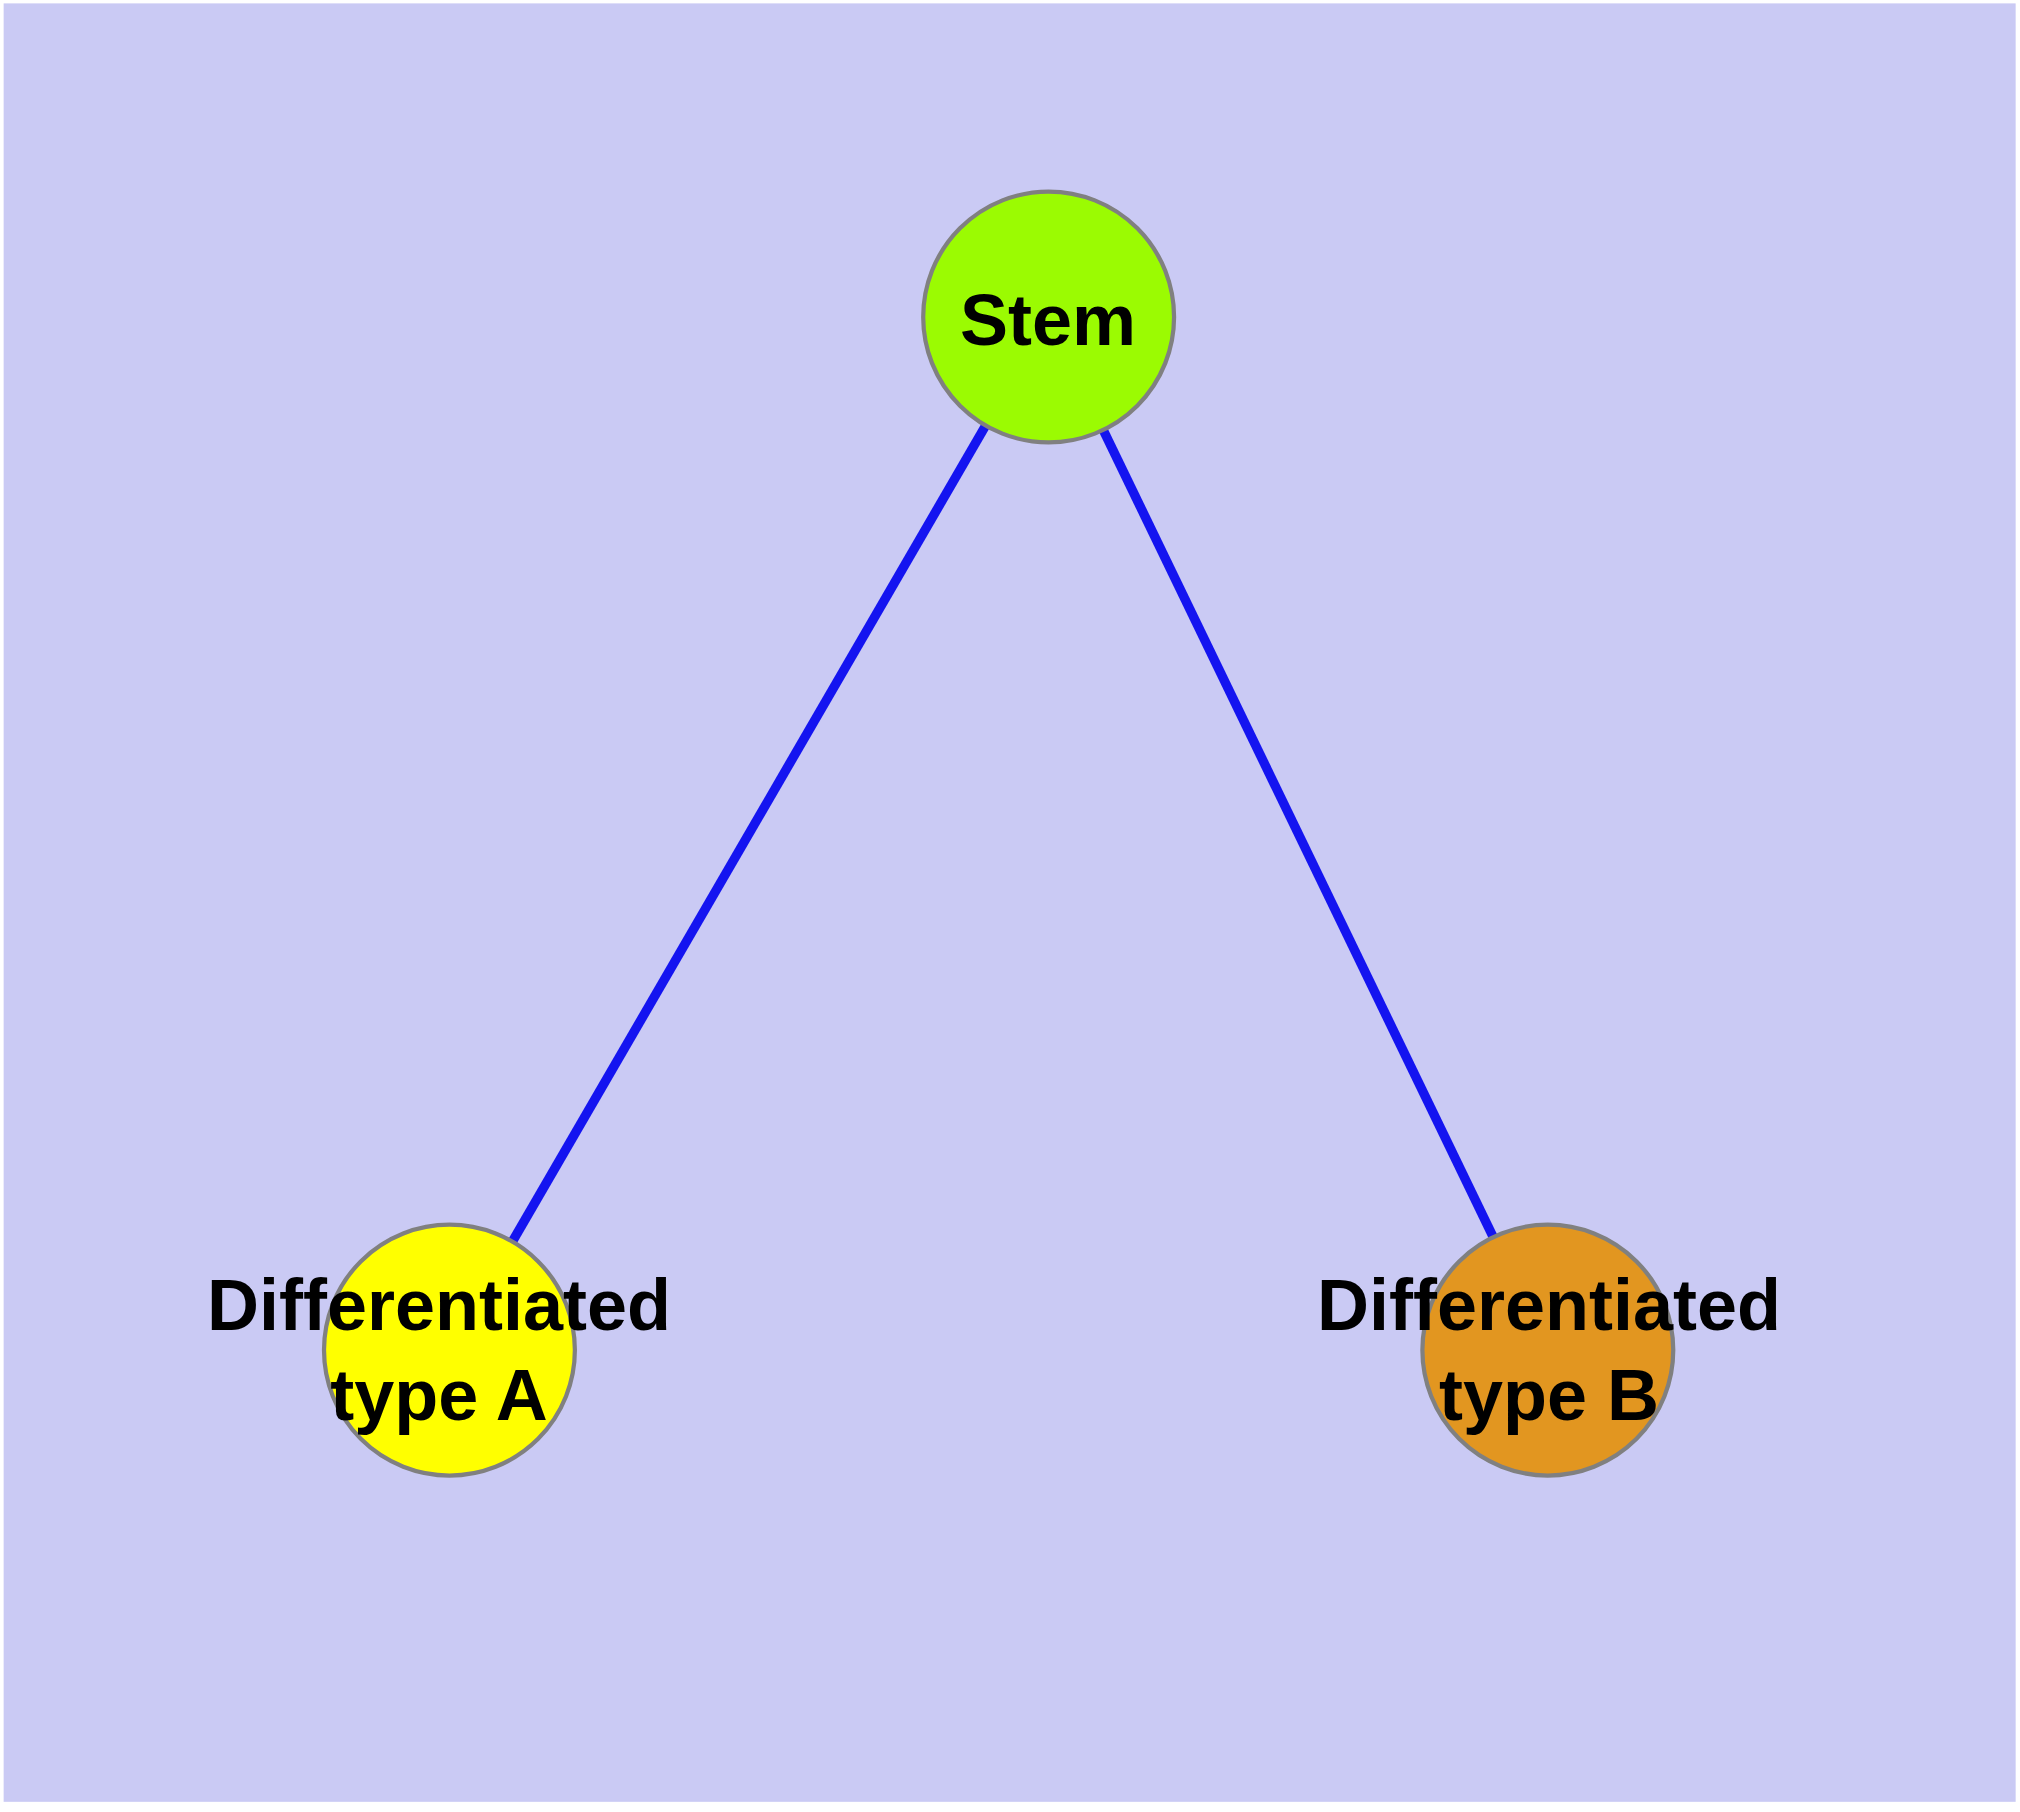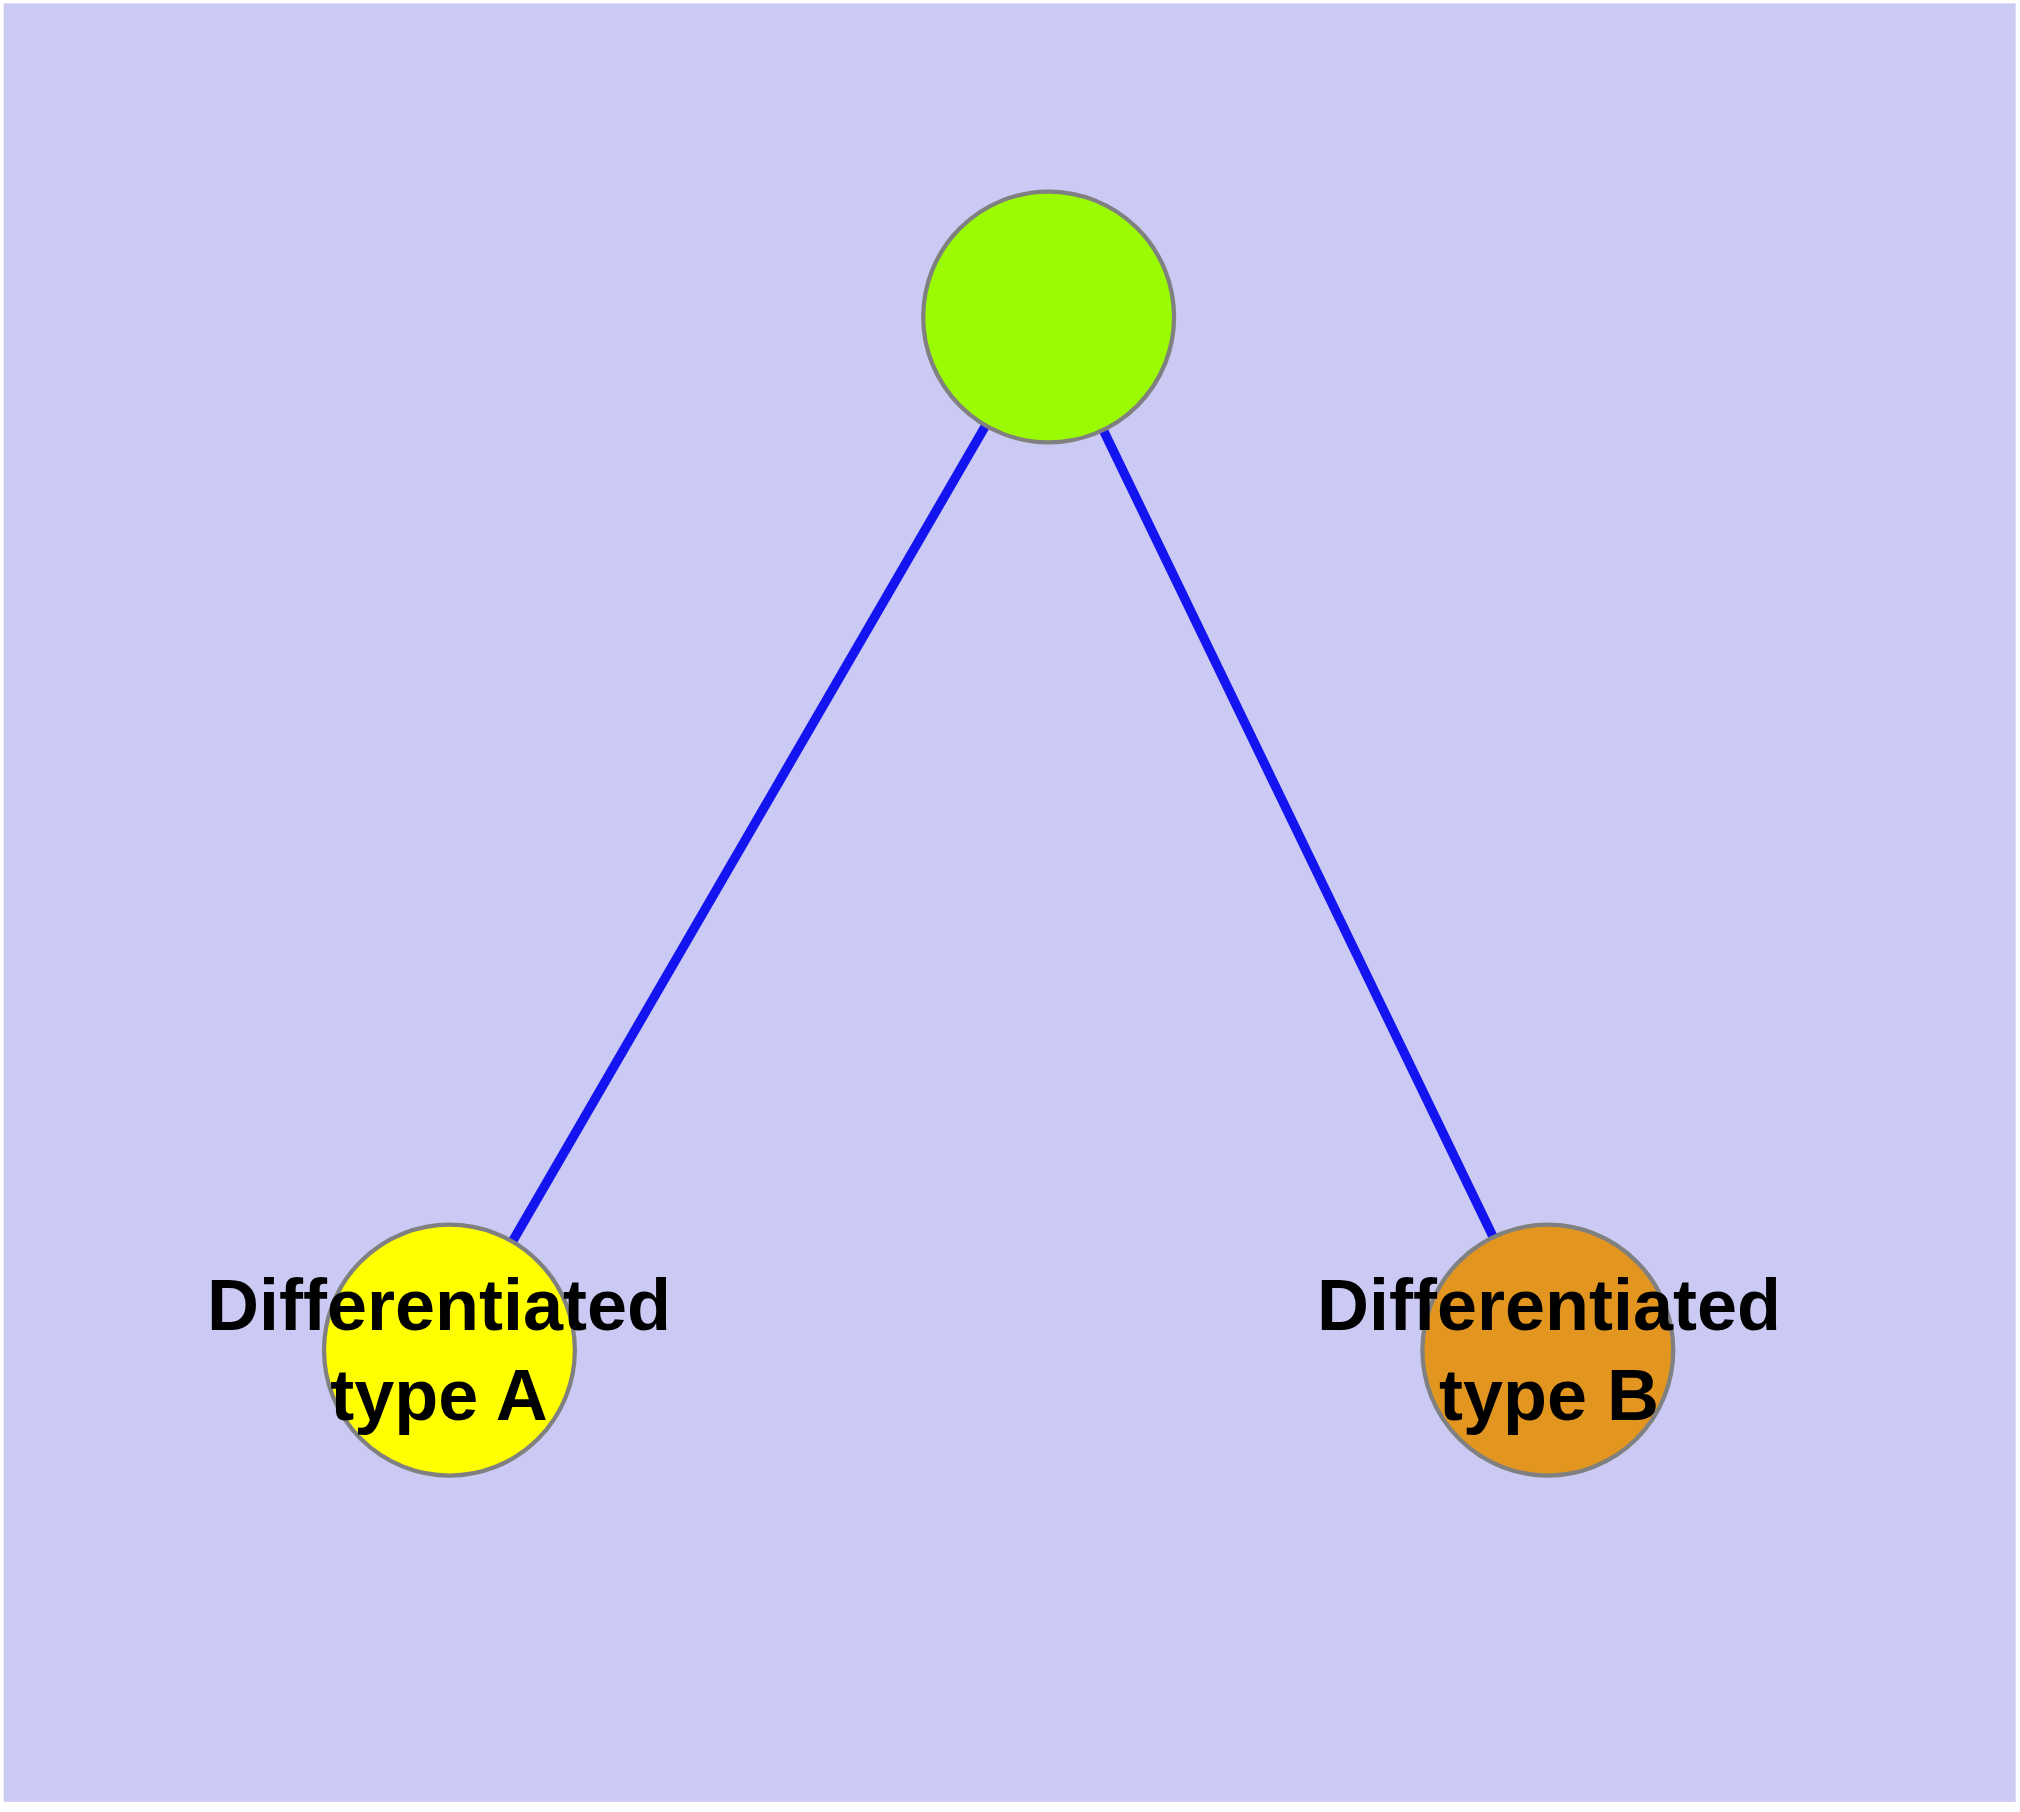--- a/index.html
+++ b/index.html
@@ -48,20 +48,21 @@
     <rect x="4" y="4" width="2374" height="2122" fill="#CACAF4"></rect>
 
     <line x1="1237" y1="374" x2="530" y2="1593" stroke-width="11" stroke="#1414F0"></line>
     <line x1="1237" y1="374" x2="1826" y2="1593" stroke-width="11" stroke="#1414F0"></line>
 
     <circle cx="1237" cy="374" r="148" stroke-width="5" fill="#9BFB02" stroke="#808080"></circle>
     <circle cx="530" cy="1593" r="148" stroke-width="5" fill="#FFFF00" stroke="#808080"></circle>
     <circle cx="1826" cy="1593" r="148" stroke-width="5" fill="#E29620" stroke="#808080"></circle>
   </svg>
 
+  <div class="node-label label-stem">Stem</div>
 
   <div class="node-label label-type-a">Differentiated
 type A</div>
 
   <div class="node-label label-type-b">Differentiated
 type B</div>
 </div>
 
 
 </body></html>

